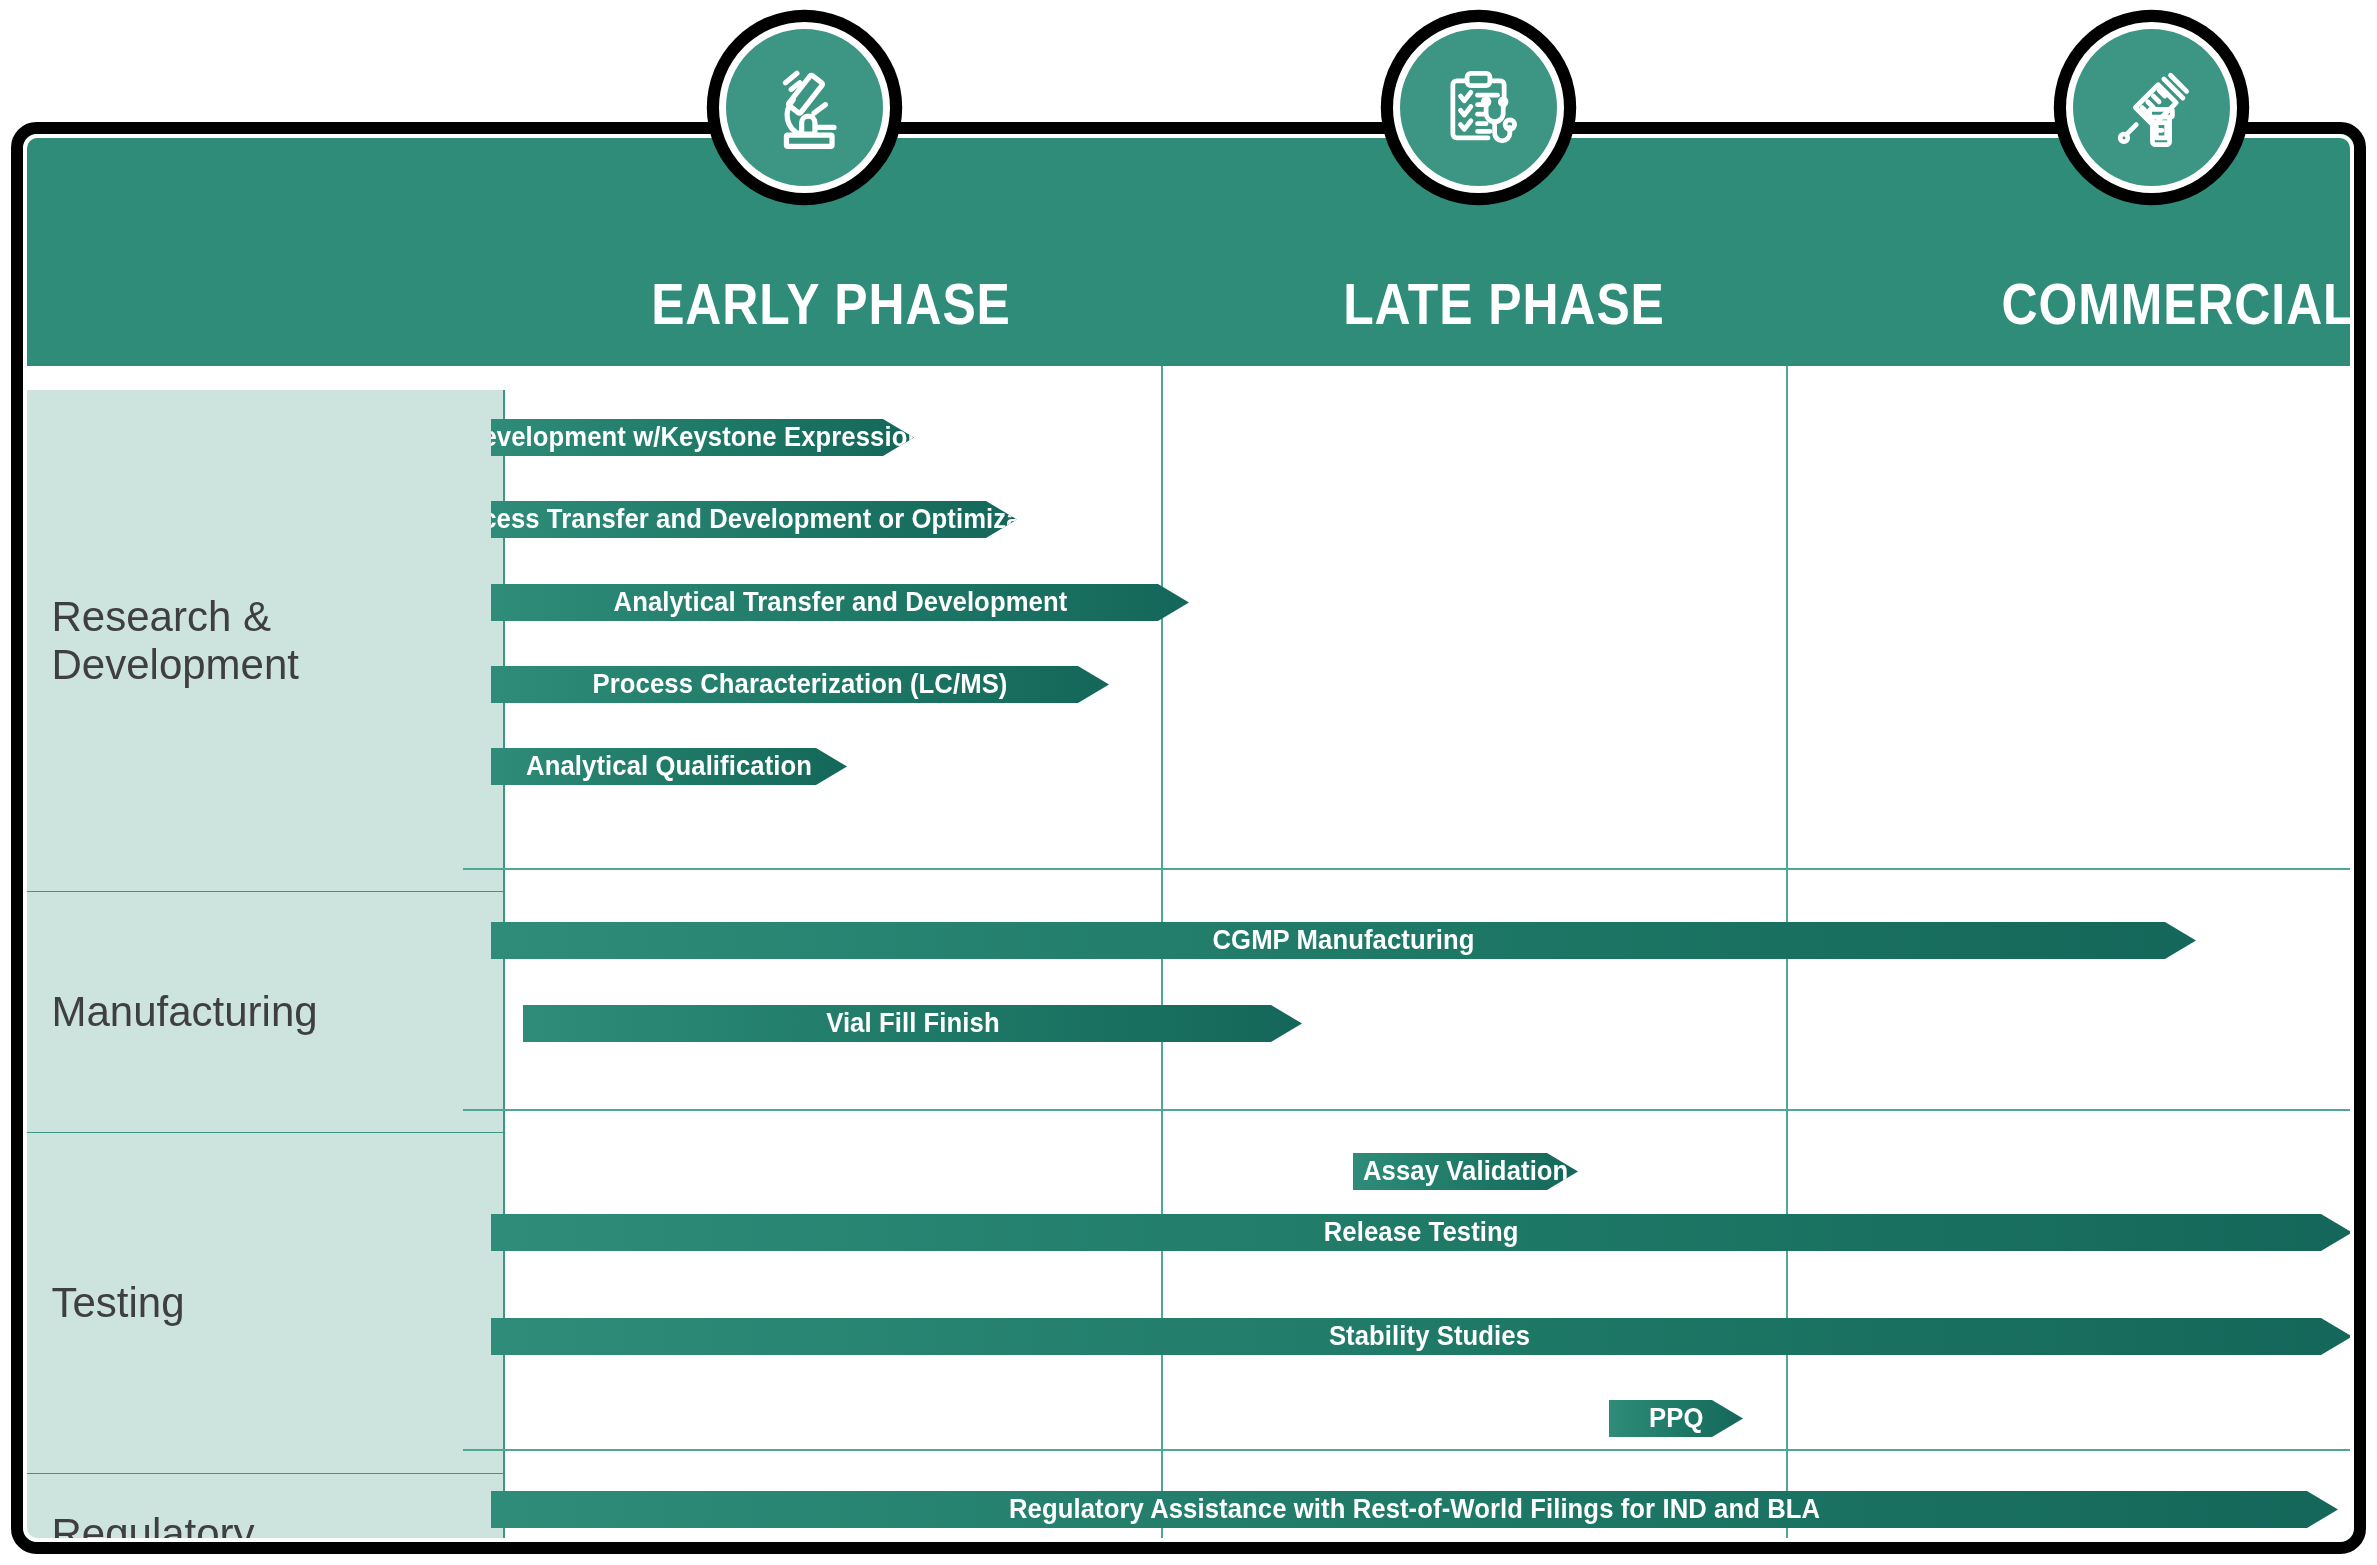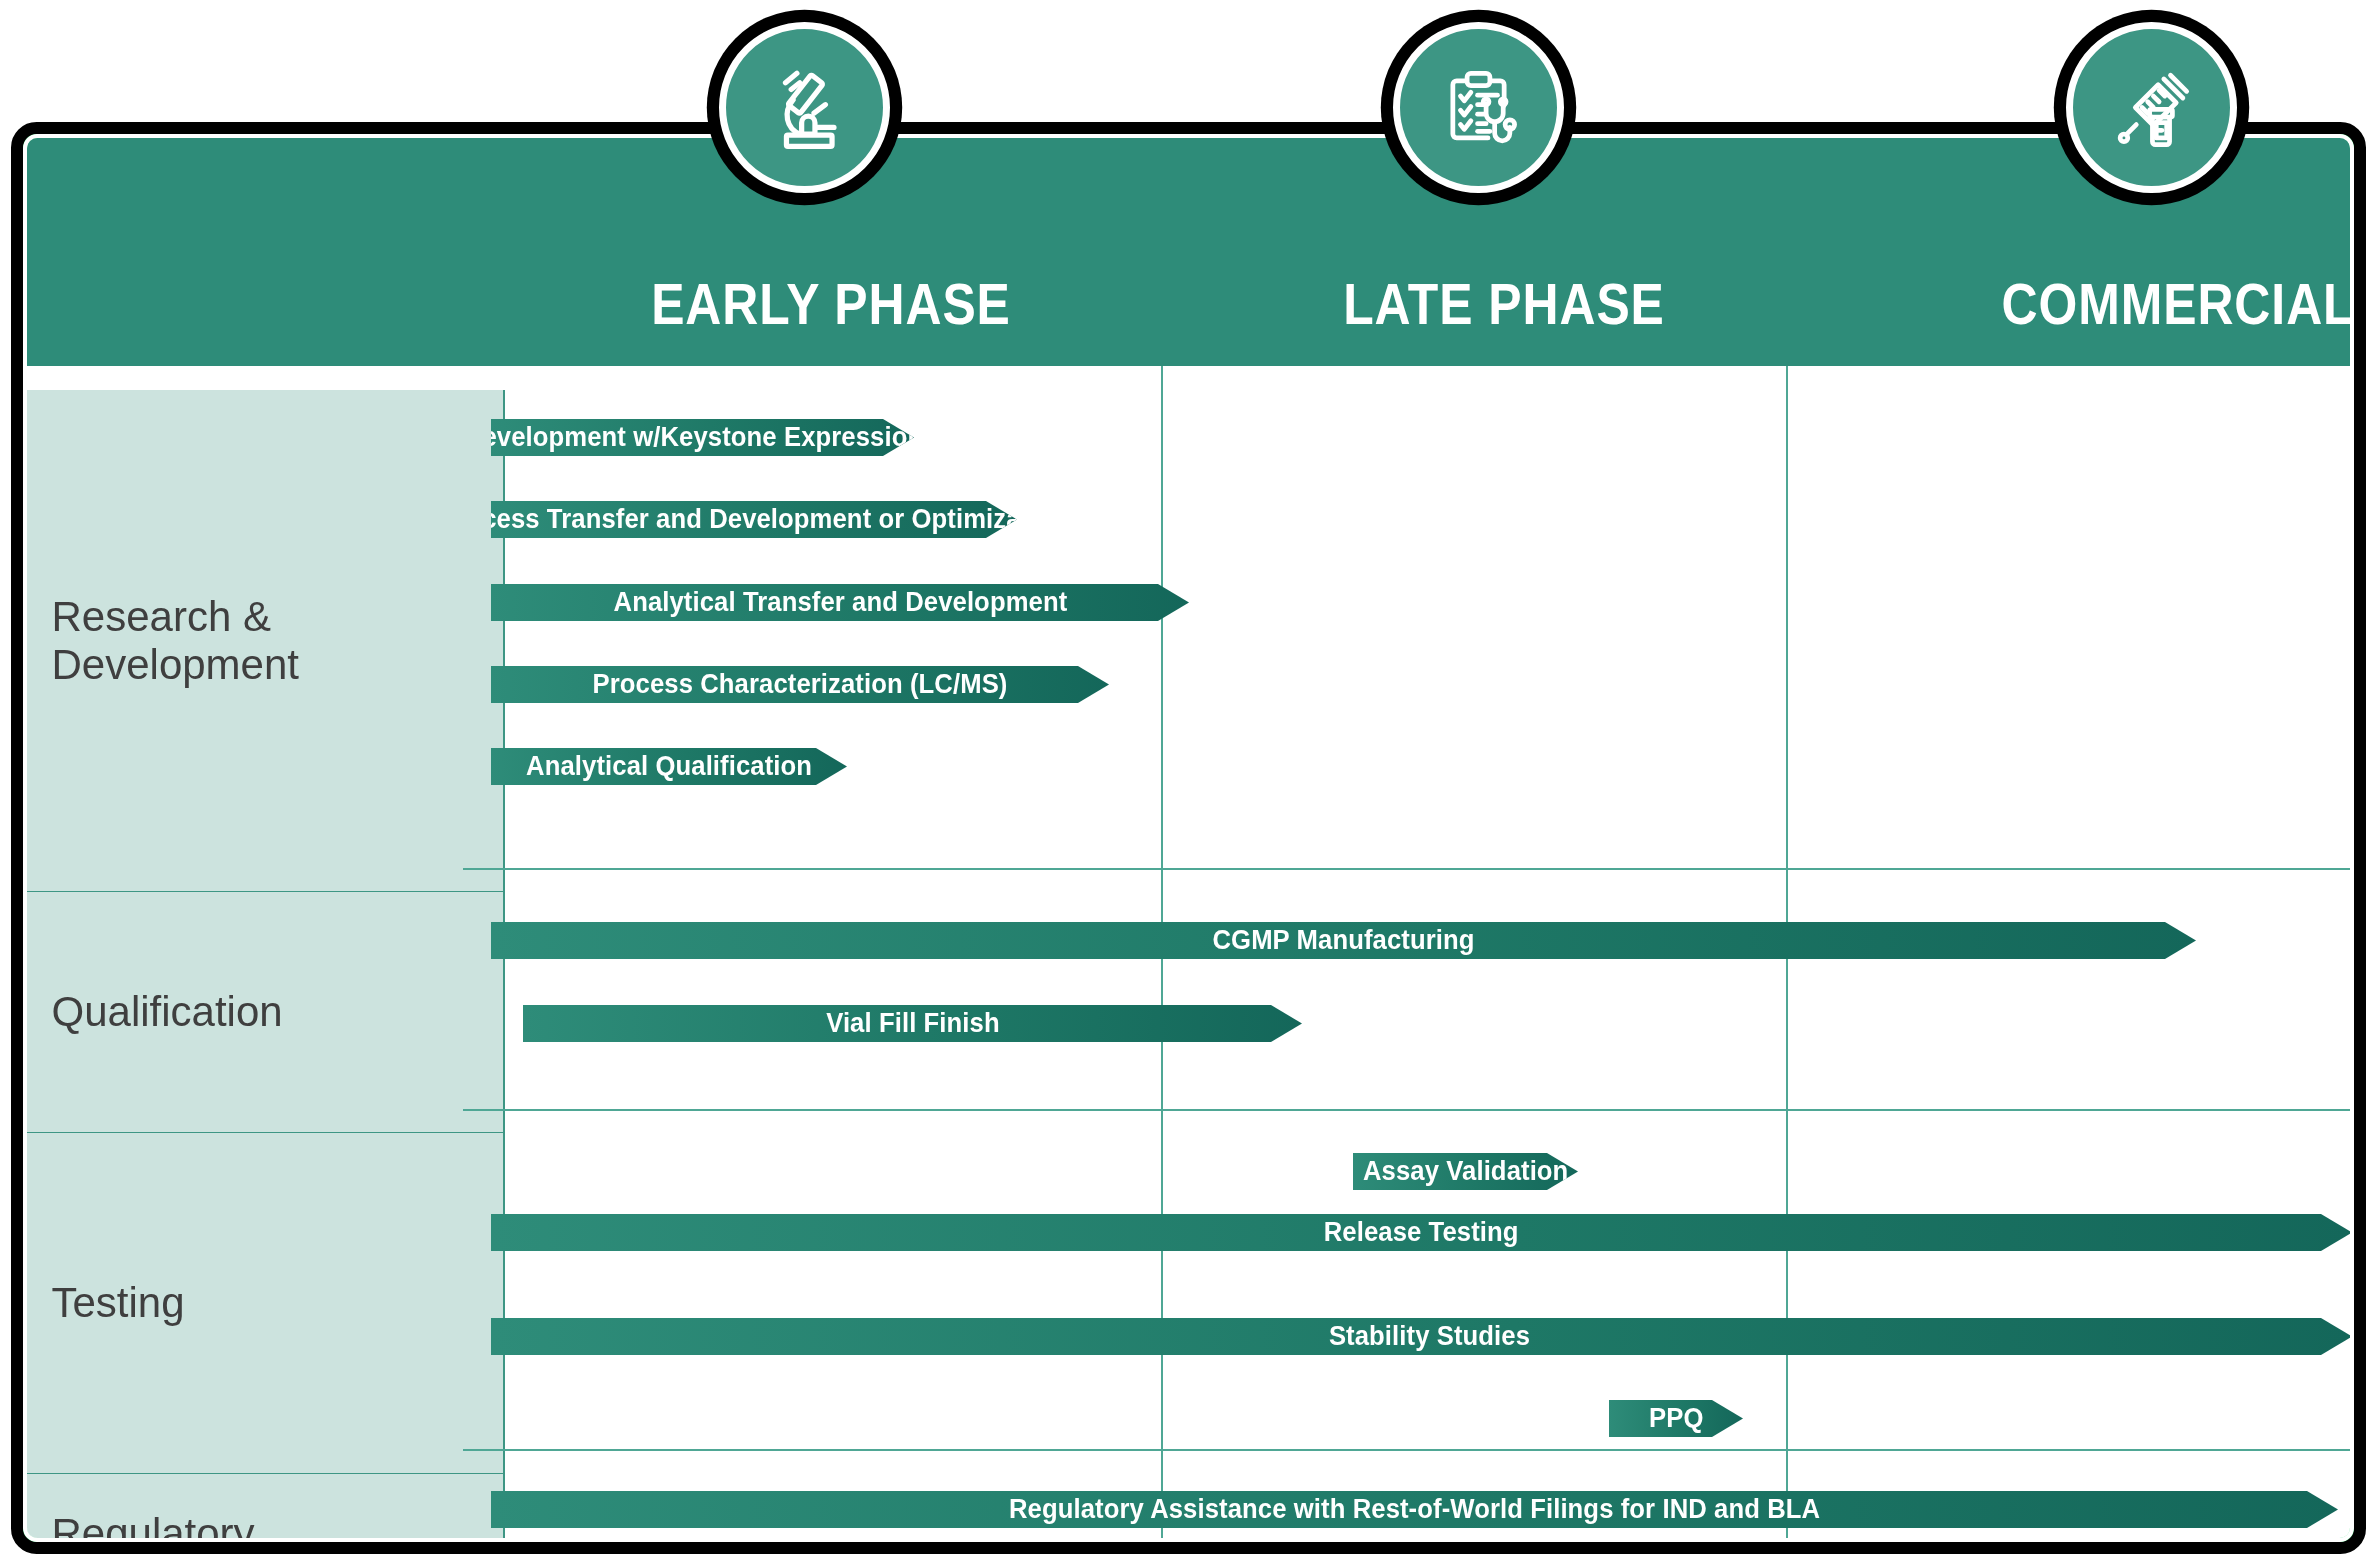--- a/index.html
+++ b/index.html
@@ -178,21 +178,21 @@
     <div class="phase-title" style="left:1906px; width:490px;">COMMERCIAL</div>
   </div>
 
   <div id="body">
 
     <div id="label-col">
       <div class="row-label" style="top:0px; height:502px;">
         <span>Research &amp; Development</span>
       </div>
       <div class="row-label" style="top:502px; height:241px;">
-        <span>Qualification</span>
+        <span>Manufacturing</span>
       </div>
       <div class="row-label" style="top:743px; height:341px;">
         <span>Testing</span>
       </div>
       <div class="row-label" style="top:1083px; height:121px;">
         <span>Regulatory</span>
       </div>
     </div>
 
     <div id="plot">

